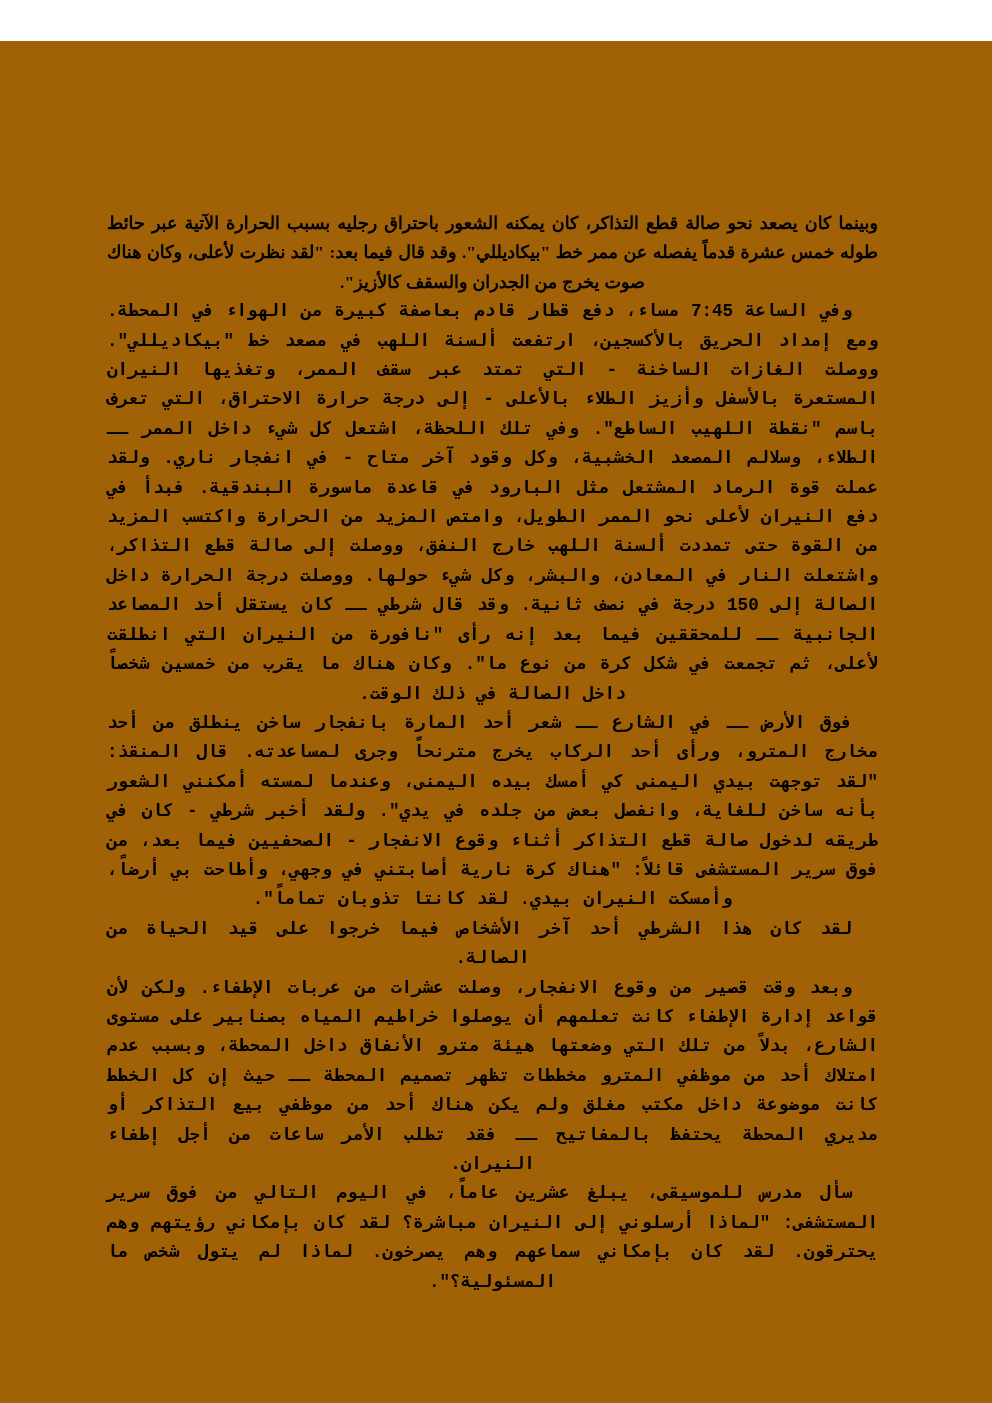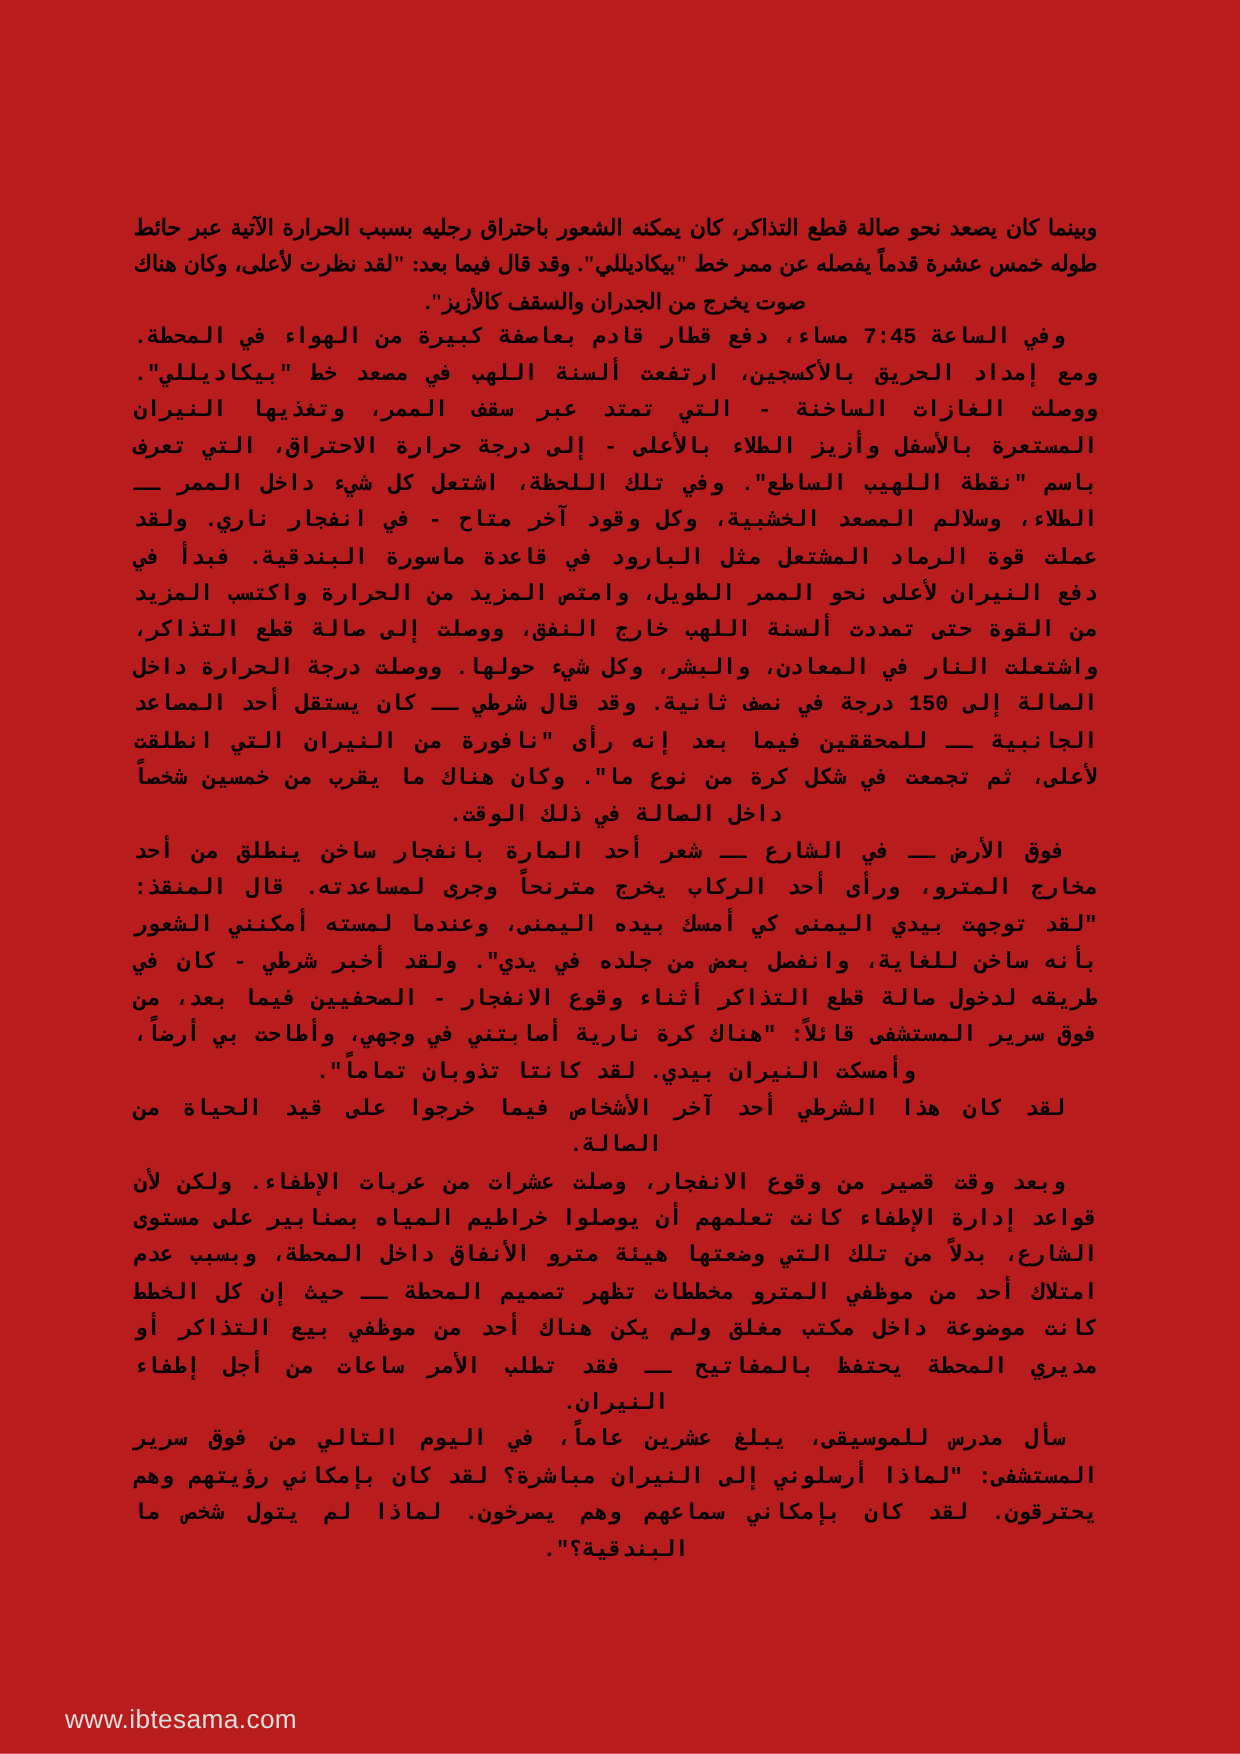--- a/index.html
+++ b/index.html
@@ -13,21 +13,22 @@
     height: 1403px;
     position: relative;
     overflow: hidden;
     font-family: "Liberation Serif", "DejaVu Serif", serif;
     background: #ffffff;
   }
 
   .page {
     position: absolute;
     inset: 0;
-    background: #b91c1c;
+    background: #a16207;
+    margin-top: 41px;
   }
 
   .text-column {
     position: absolute;
     top: 168px;
     right: 114px;
     left: 107px;
     direction: rtl;
     text-align: justify;
     text-justify: inter-word;
@@ -75,18 +76,18 @@
 <body>
 
 <div class="page">
 
   <div class="text-column">
     <p class="para noindent">وبينما كان يصعد نحو صالة قطع التذاكر، كان يمكنه الشعور باحتراق رجليه بسبب الحرارة الآتية عبر حائط طوله خمس عشرة قدماً يفصله عن ممر خط "بيكاديللي". وقد قال فيما بعد: "لقد نظرت لأعلى، وكان هناك صوت يخرج من الجدران والسقف كالأزيز".</p>
     <p class="para indent">وفي الساعة 7:45 مساء، دفع قطار قادم بعاصفة كبيرة من الهواء في المحطة. ومع إمداد الحريق بالأكسجين، ارتفعت ألسنة اللهب في مصعد خط "بيكاديللي". ووصلت الغازات الساخنة - التي تمتد عبر سقف الممر، وتغذيها النيران المستعرة بالأسفل وأزيز الطلاء بالأعلى - إلى درجة حرارة الاحتراق، التي تعرف باسم "نقطة اللهيب الساطع". وفي تلك اللحظة، اشتعل كل شيء داخل الممر ــ الطلاء، وسلالم المصعد الخشبية، وكل وقود آخر متاح - في انفجار ناري. ولقد عملت قوة الرماد المشتعل مثل البارود في قاعدة ماسورة البندقية. فبدأ في دفع النيران لأعلى نحو الممر الطويل، وامتص المزيد من الحرارة واكتسب المزيد من القوة حتى تمددت ألسنة اللهب خارج النفق، ووصلت إلى صالة قطع التذاكر، واشتعلت النار في المعادن، والبشر، وكل شيء حولها. ووصلت درجة الحرارة داخل الصالة إلى 150 درجة في نصف ثانية. وقد قال شرطي ــ كان يستقل أحد المصاعد الجانبية ــ للمحققين فيما بعد إنه رأى "نافورة من النيران التي انطلقت لأعلى، ثم تجمعت في شكل كرة من نوع ما". وكان هناك ما يقرب من خمسين شخصاً داخل الصالة في ذلك الوقت.</p>
     <p class="para indent">فوق الأرض ــ في الشارع ــ شعر أحد المارة بانفجار ساخن ينطلق من أحد مخارج المترو، ورأى أحد الركاب يخرج مترنحاً وجرى لمساعدته. قال المنقذ: "لقد توجهت بيدي اليمنى كي أمسك بيده اليمنى، وعندما لمسته أمكنني الشعور بأنه ساخن للغاية، وانفصل بعض من جلده في يدي". ولقد أخبر شرطي - كان في طريقه لدخول صالة قطع التذاكر أثناء وقوع الانفجار - الصحفيين فيما بعد، من فوق سرير المستشفى قائلاً: "هناك كرة نارية أصابتني في وجهي، وأطاحت بي أرضاً، وأمسكت النيران بيدي. لقد كانتا تذوبان تماماً".</p>
     <p class="para indent">لقد كان هذا الشرطي أحد آخر الأشخاص فيما خرجوا على قيد الحياة من الصالة.</p>
     <p class="para indent">وبعد وقت قصير من وقوع الانفجار، وصلت عشرات من عربات الإطفاء. ولكن لأن قواعد إدارة الإطفاء كانت تعلمهم أن يوصلوا خراطيم المياه بصنابير على مستوى الشارع، بدلاً من تلك التي وضعتها هيئة مترو الأنفاق داخل المحطة، وبسبب عدم امتلاك أحد من موظفي المترو مخططات تظهر تصميم المحطة ــ حيث إن كل الخطط كانت موضوعة داخل مكتب مغلق ولم يكن هناك أحد من موظفي بيع التذاكر أو مديري المحطة يحتفظ بالمفاتيح ــ فقد تطلب الأمر ساعات من أجل إطفاء النيران.</p>
-    <p class="para indent">سأل مدرس للموسيقى، يبلغ عشرين عاماً، في اليوم التالي من فوق سرير المستشفى: "لماذا أرسلوني إلى النيران مباشرة؟ لقد كان بإمكاني رؤيتهم وهم يحترقون. لقد كان بإمكاني سماعهم وهم يصرخون. لماذا لم يتول شخص ما البندقية؟".</p>
+    <p class="para indent">سأل مدرس للموسيقى، يبلغ عشرين عاماً، في اليوم التالي من فوق سرير المستشفى: "لماذا أرسلوني إلى النيران مباشرة؟ لقد كان بإمكاني رؤيتهم وهم يحترقون. لقد كان بإمكاني سماعهم وهم يصرخون. لماذا لم يتول شخص ما المسئولية؟".</p>
   </div>
 
   <div class="watermark">www.ibtesama.com</div>
 
 </div>
 
 </body></html>

